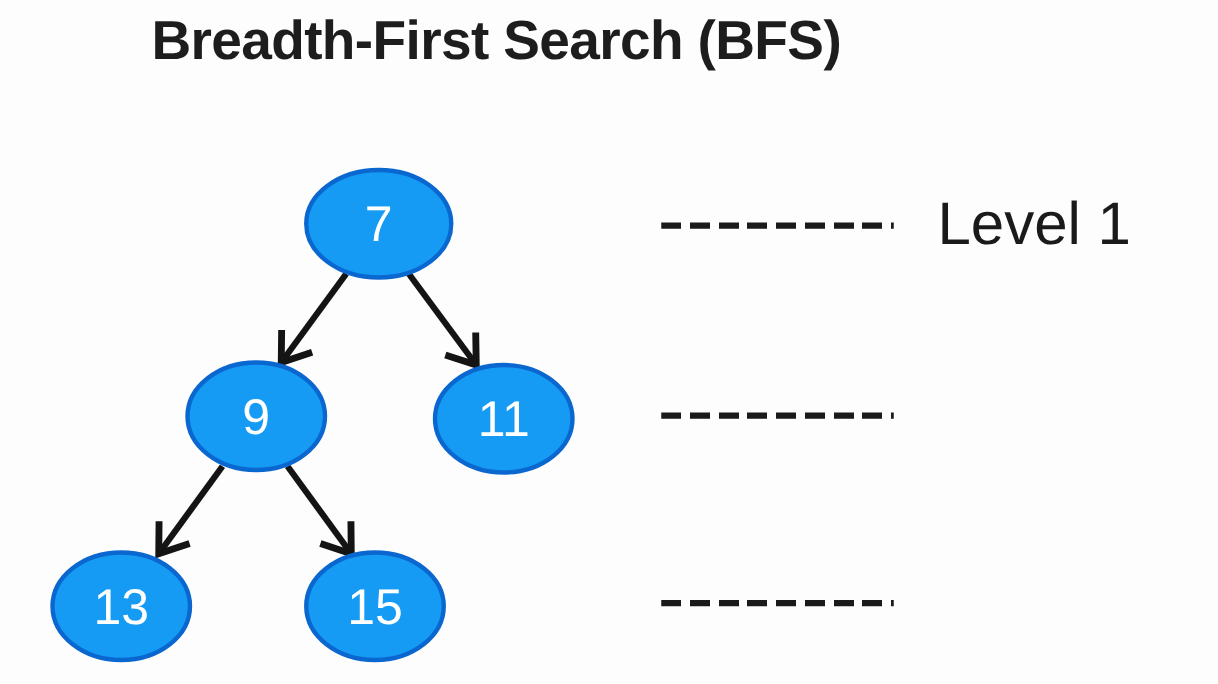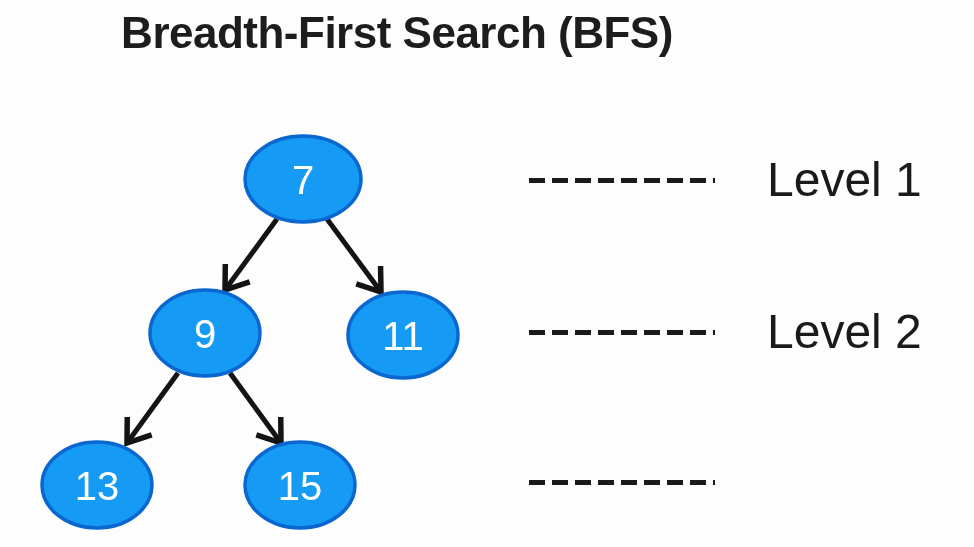--- a/index.html
+++ b/index.html
@@ -78,21 +78,21 @@
     flex: 0 0 auto;
     background-image: repeating-linear-gradient(
       to right,
       #1a1a1a 0px,
       #1a1a1a 16px,
       rgba(0,0,0,0) 16px,
       rgba(0,0,0,0) 23px
     );
   }
   .legend-label {
-    margin-left: 52px;
+    margin-left: 35px;
     font-size: 48px;
     font-weight: normal;
     color: #1a1a1a;
     font-family: "Liberation Sans", sans-serif;
     white-space: nowrap;
     line-height: 1;
   }
 </style>
 </head>
 <body style="background: rgb(253, 253, 253);">
@@ -144,20 +144,19 @@
       </g>
   </svg>
 
   <div id="legend-container">
       <div class="legend-row" style="left: 529px; top: 152px;">
         <div class="legend-dash"></div>
         <div class="legend-label">Level 1</div>
       </div>
       <div class="legend-row" style="left: 529px; top: 304px;">
         <div class="legend-dash"></div>
-        <div class="legend-label">Level 2</div>
       </div>
       <div class="legend-row" style="left: 529px; top: 454px;">
         <div class="legend-dash"></div>
       </div>
     </div>
 
 </div>
 
 </body></html>

